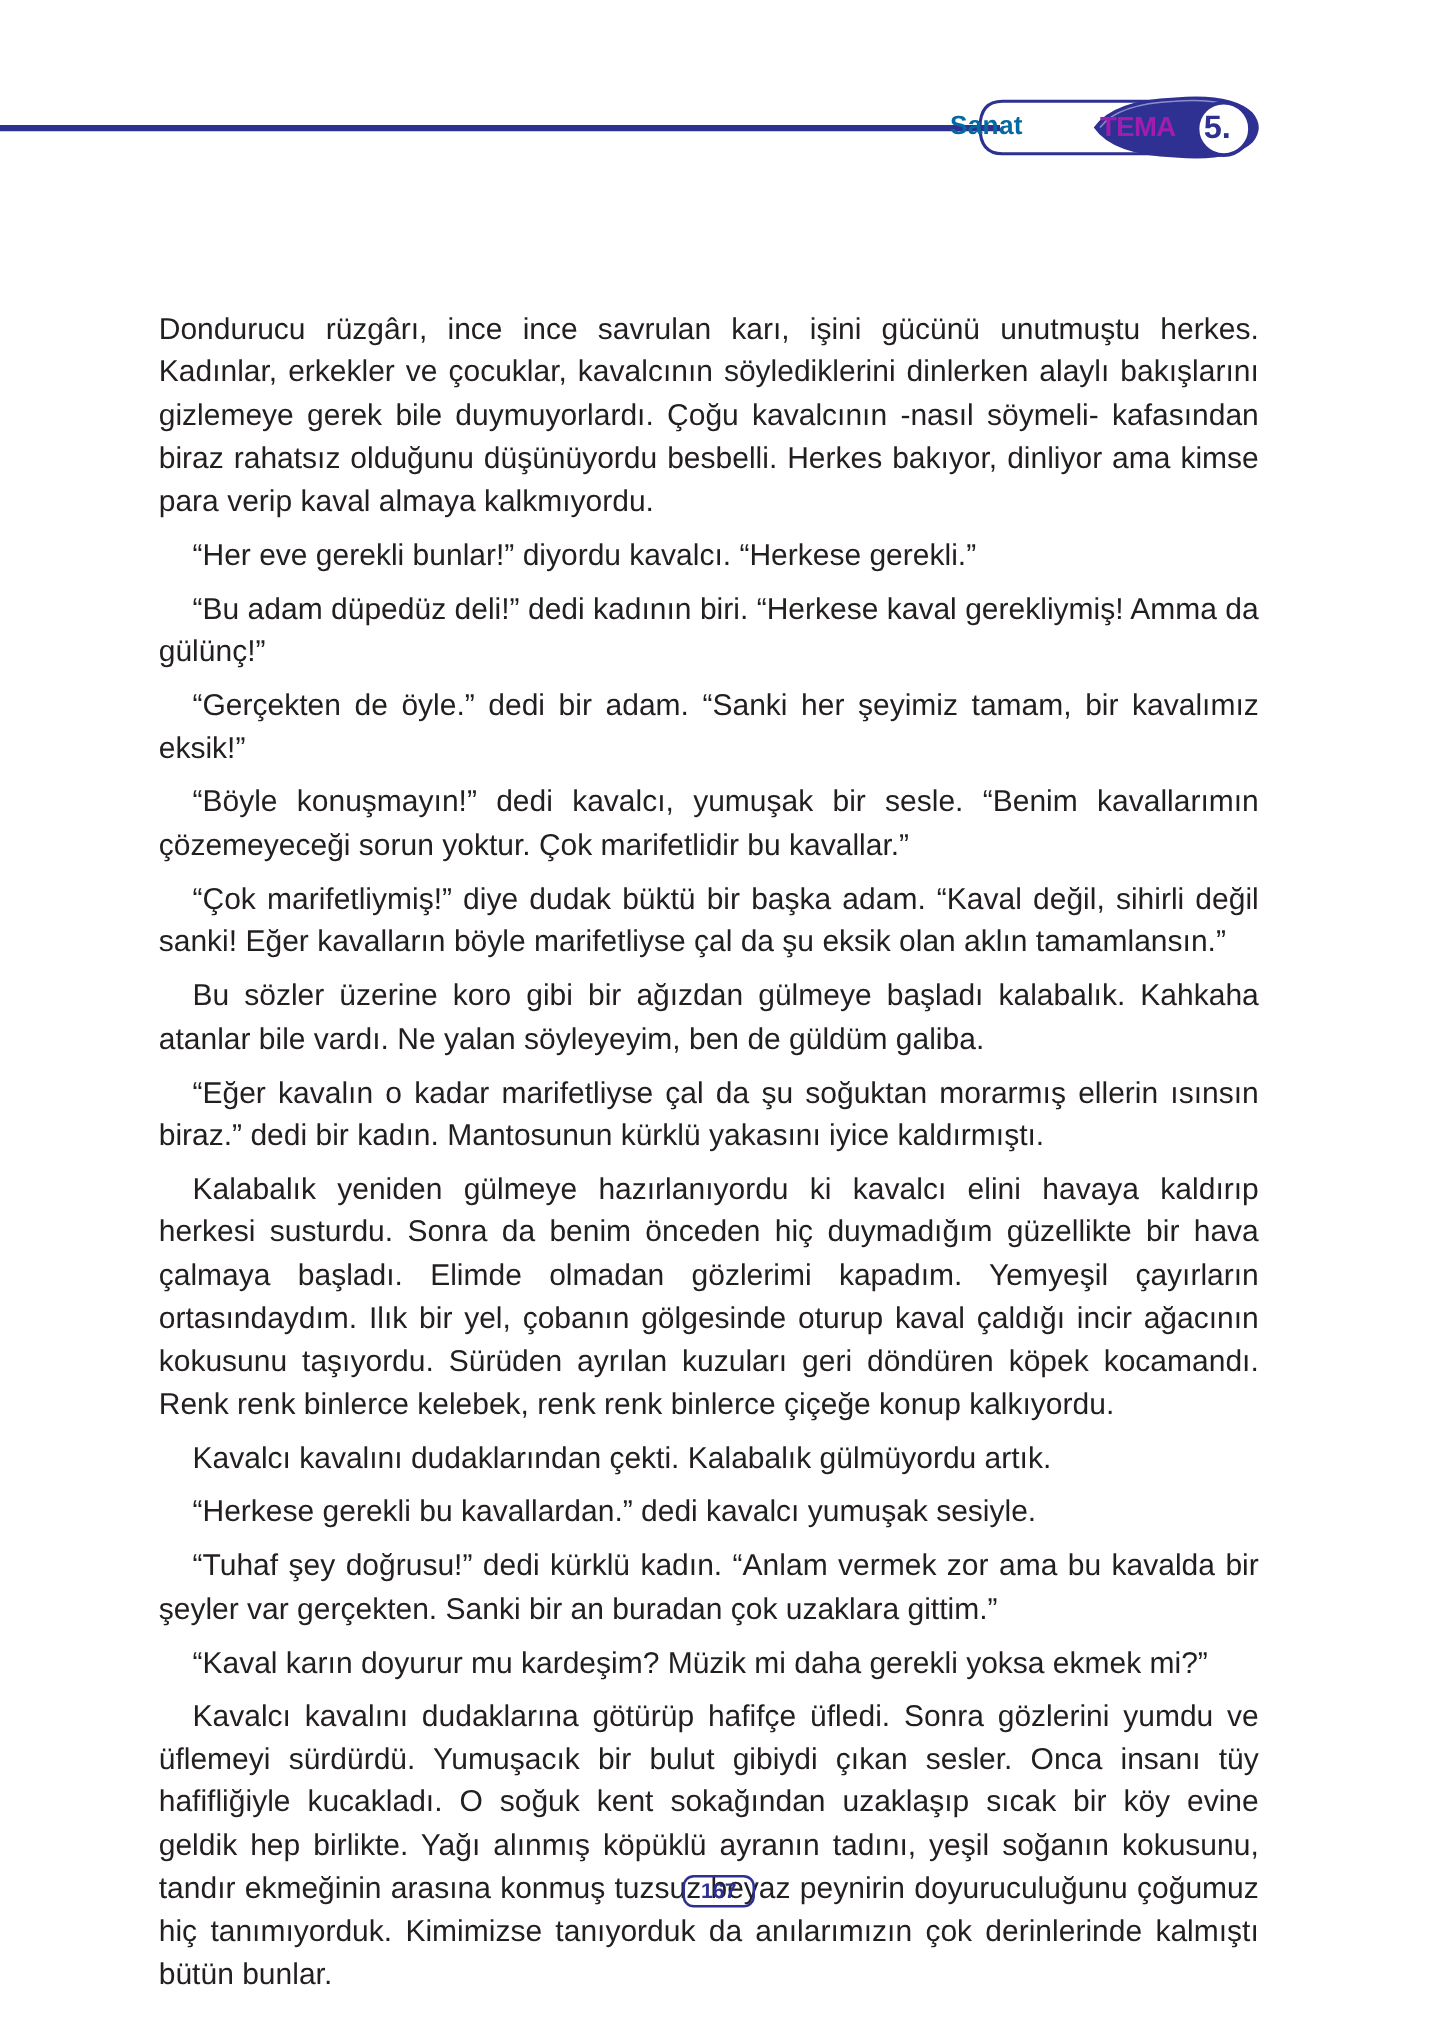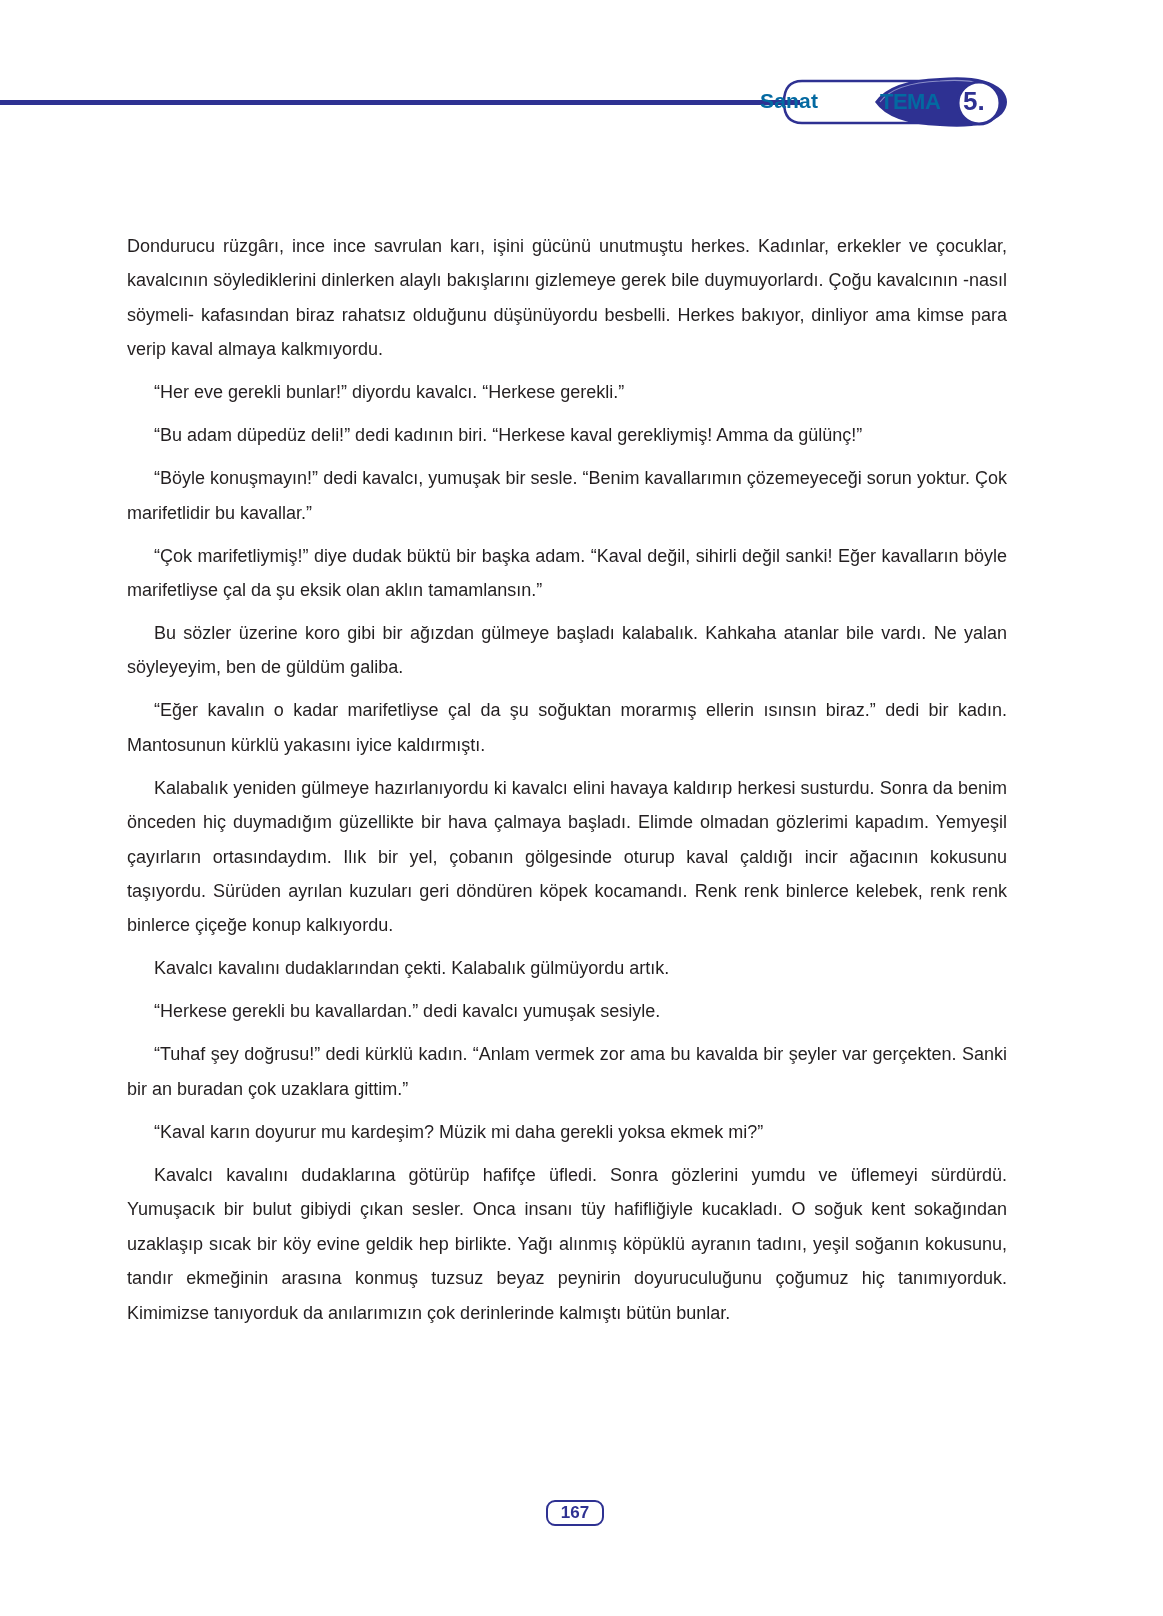--- a/index.html
+++ b/index.html
@@ -1,23 +1,23 @@
 <!DOCTYPE html>
 <html><head>
 <meta charset="utf-8">
 <style>
   html, body { margin: 0; padding: 0; background: #ffffff; }
   body { width: 1163px; height: 1616px; position: relative; overflow: hidden; font-family: "Liberation Sans", sans-serif; color: #231f20; }
   .header-line { position: absolute; left: 0; top: 100px; width: 800px; height: 5px; background: #2e3192; }
   .badge { position: absolute; left: 780px; top: 70px; width: 232px; height: 64px; }
   .badge svg { position: absolute; left: 0; top: 0; }
   .badge-sanat { position: absolute; left: 760px; top: 89px; font-size: 21px; font-weight: bold; color: #0369a1; letter-spacing: 0.2px; }
-  .badge-tema { position: absolute; left: 880px; top: 89px; font-size: 22px; font-weight: bold; color: #0369a1; letter-spacing: -0.5px; }
+  .badge-tema { position: absolute; left: 880px; top: 89px; font-size: 22px; font-weight: bold; color: #a21caf; letter-spacing: -0.5px; }
   .badge-num { position: absolute; left: 963px; top: 86px; font-size: 26px; font-weight: bold; color: #2e3192; }
-  .content { position: absolute; left: 127px; top: 229px; width: 880px; font-size: 18px; line-height: 34.4px; text-align: justify; hyphens: manual; }
+  .content { position: absolute; left: 127px; top: 247px; width: 880px; font-size: 24px; line-height: 34.4px; text-align: justify; hyphens: manual; }
   .content p { margin: 0 0 8.6px 0; text-indent: 27px; }
   .content p.first { text-indent: 0; }
   .page-num { position: absolute; left: 546px; top: 1500px; width: 54px; height: 22px; border: 2.5px solid #2e3192; border-radius: 9px; text-align: center; font-size: 17px; font-weight: bold; line-height: 22px; color: #2e3192; }
 </style>
 </head>
 <body>
 
 <div class="header-line"></div>
 
 <div class="badge">
@@ -33,20 +33,21 @@
   </svg>
 </div>
 <span class="badge-sanat">Sanat</span>
 <span class="badge-tema">TEMA</span>
 <span class="badge-num">5.</span>
 
 <div class="content">
   <p class="first">Dondurucu rüzgârı, ince ince savrulan karı, işini gücünü unutmuştu herkes. Kadınlar, erkekler ve çocuklar, kavalcının söylediklerini dinlerken alaylı bakışlarını gizlemeye gerek bile duymuyorlardı. Çoğu kavalcının -nasıl söymeli- kafasından biraz rahatsız olduğunu düşünüyordu besbelli. Herkes bakıyor, dinliyor ama kimse para verip kaval almaya kalkmıyordu.</p>
   <p>“Her eve gerekli bunlar!” diyordu kavalcı. “Herkese gerekli.”</p>
   <p>“Bu adam düpedüz deli!” dedi kadının biri. “Herkese kaval gerekliymiş! Amma da gülünç!”</p>
+  <p>“Gerçekten de öyle.” dedi bir adam. “Sanki her şeyimiz tamam, bir kavalımız eksik!”</p>
   <p>“Böyle konuşmayın!” dedi kavalcı, yumuşak bir sesle. “Benim kavallarımın çözemeyeceği sorun yok­tur. Çok marifetlidir bu kavallar.”</p>
   <p>“Çok marifetliymiş!” diye dudak büktü bir başka adam. “Kaval değil, sihirli değil sanki! Eğer kaval­ların böyle marifetliyse çal da şu eksik olan aklın tamamlansın.”</p>
   <p>Bu sözler üzerine koro gibi bir ağızdan gülmeye başladı kalabalık. Kahkaha atanlar bile vardı. Ne yalan söyleyeyim, ben de güldüm galiba.</p>
   <p>“Eğer kavalın o kadar marifetliyse çal da şu soğuktan morarmış ellerin ısınsın biraz.” dedi bir kadın. Mantosunun kürklü yakasını iyice kaldırmıştı.</p>
   <p>Kalabalık yeniden gülmeye hazırlanıyordu ki kavalcı elini havaya kaldırıp herkesi susturdu. Sonra da benim önceden hiç duymadığım güzellikte bir hava çalmaya başladı. Elimde olmadan gözlerimi kapa­dım. Yemyeşil çayırların ortasındaydım. Ilık bir yel, çobanın gölgesinde oturup kaval çaldığı incir ağacı­nın kokusunu taşıyordu. Sürüden ayrılan kuzuları geri döndüren köpek kocamandı. Renk renk binlerce kelebek, renk renk binlerce çiçeğe konup kalkıyordu.</p>
   <p>Kavalcı kavalını dudaklarından çekti. Kalabalık gülmüyordu artık.</p>
   <p>“Herkese gerekli bu kavallardan.” dedi kavalcı yumuşak sesiyle.</p>
   <p>“Tuhaf şey doğrusu!” dedi kürklü kadın. “Anlam vermek zor ama bu kavalda bir şeyler var gerçekten. Sanki bir an buradan çok uzaklara gittim.”</p>
   <p>“Kaval karın doyurur mu kardeşim? Müzik mi daha gerekli yoksa ekmek mi?”</p>
   <p>Kavalcı kavalını dudaklarına götürüp hafifçe üfledi. Sonra gözlerini yumdu ve üflemeyi sürdürdü. Yumuşacık bir bulut gibiydi çıkan sesler. Onca insanı tüy hafifliğiyle kucakladı. O soğuk kent sokağın­dan uzaklaşıp sıcak bir köy evine geldik hep birlikte. Yağı alınmış köpüklü ayranın tadını, yeşil soğanın kokusunu, tandır ekmeğinin arasına konmuş tuzsuz beyaz peynirin doyuruculuğunu çoğumuz hiç tanı­mıyorduk. Kimimizse tanıyorduk da anılarımızın çok derinlerinde kalmıştı bütün bunlar.</p>

